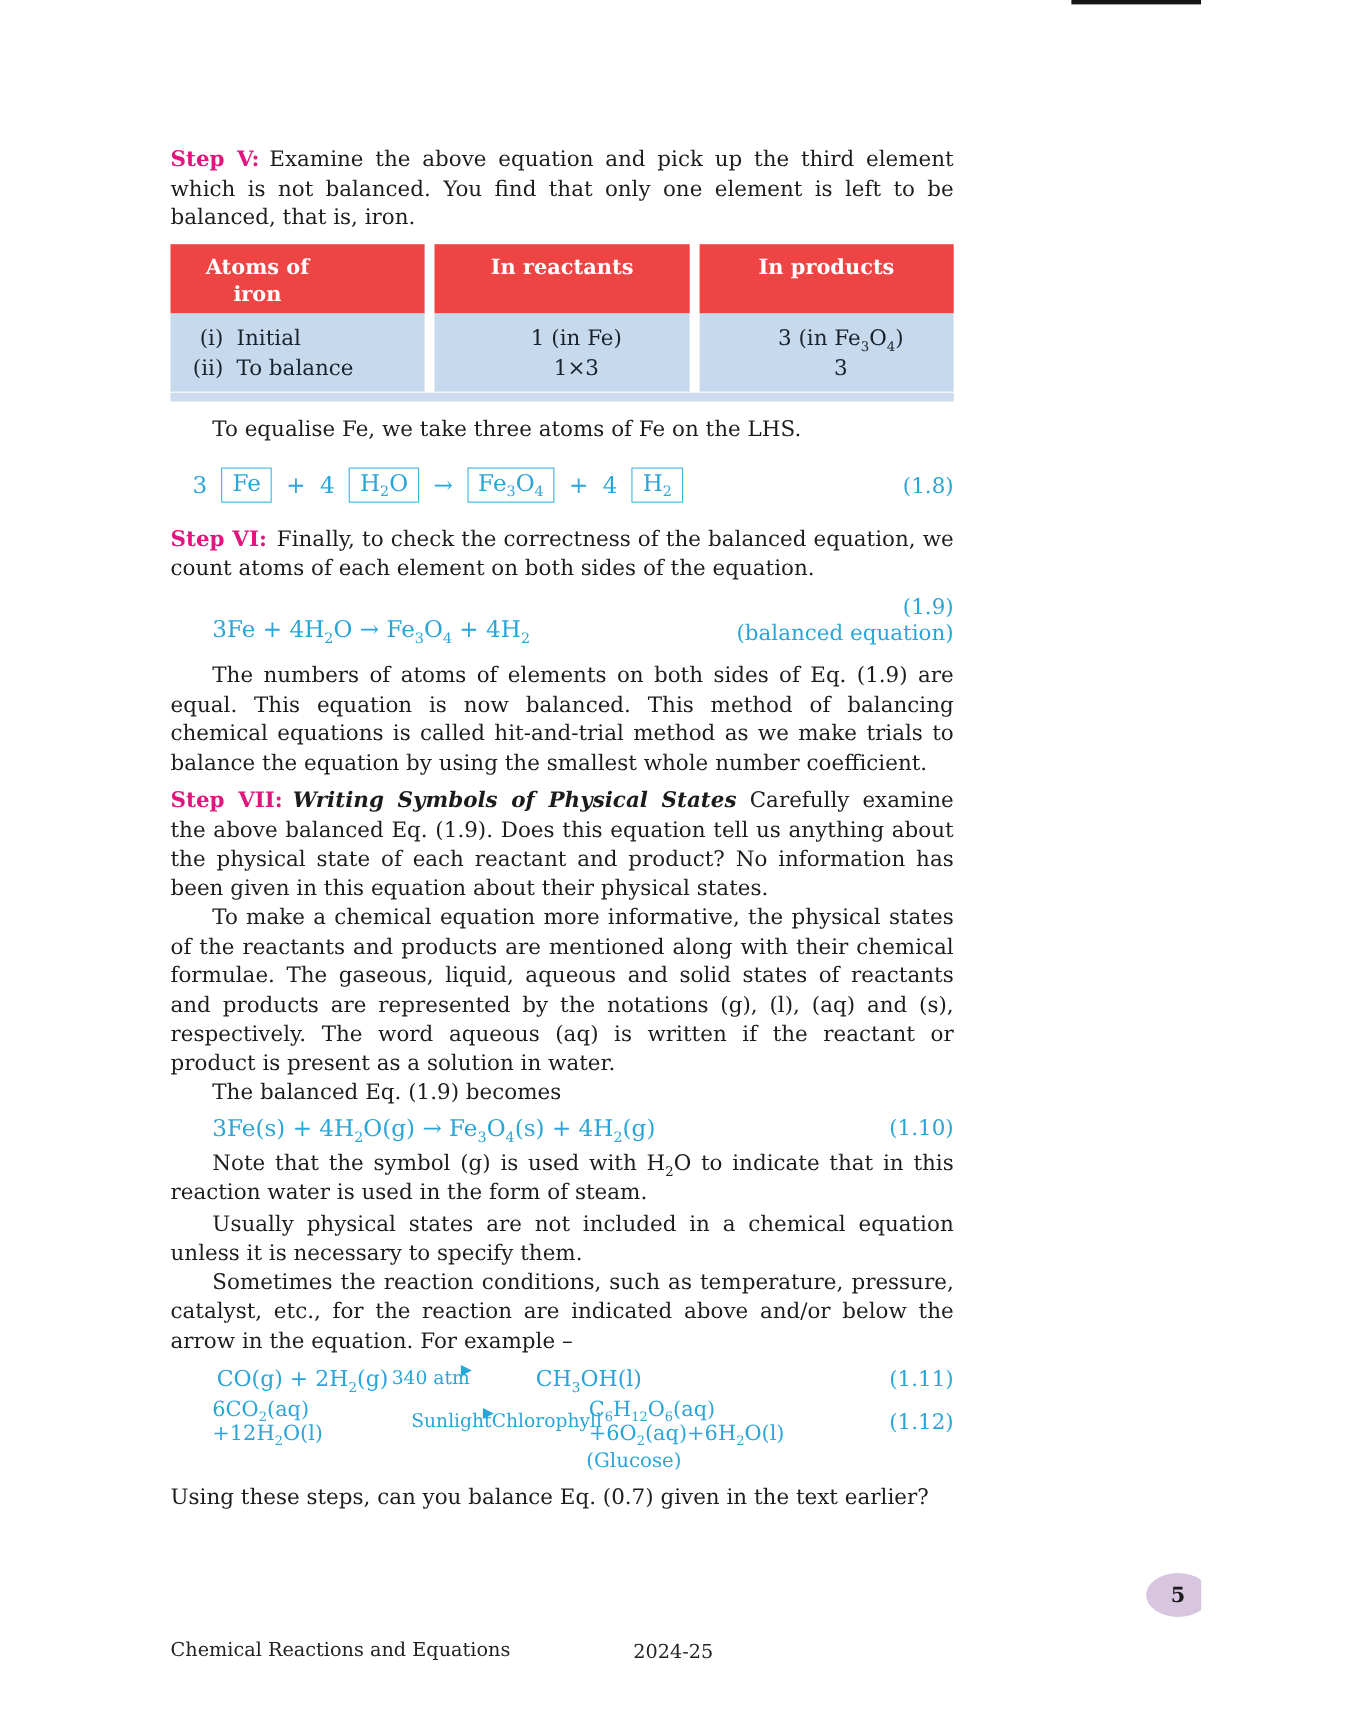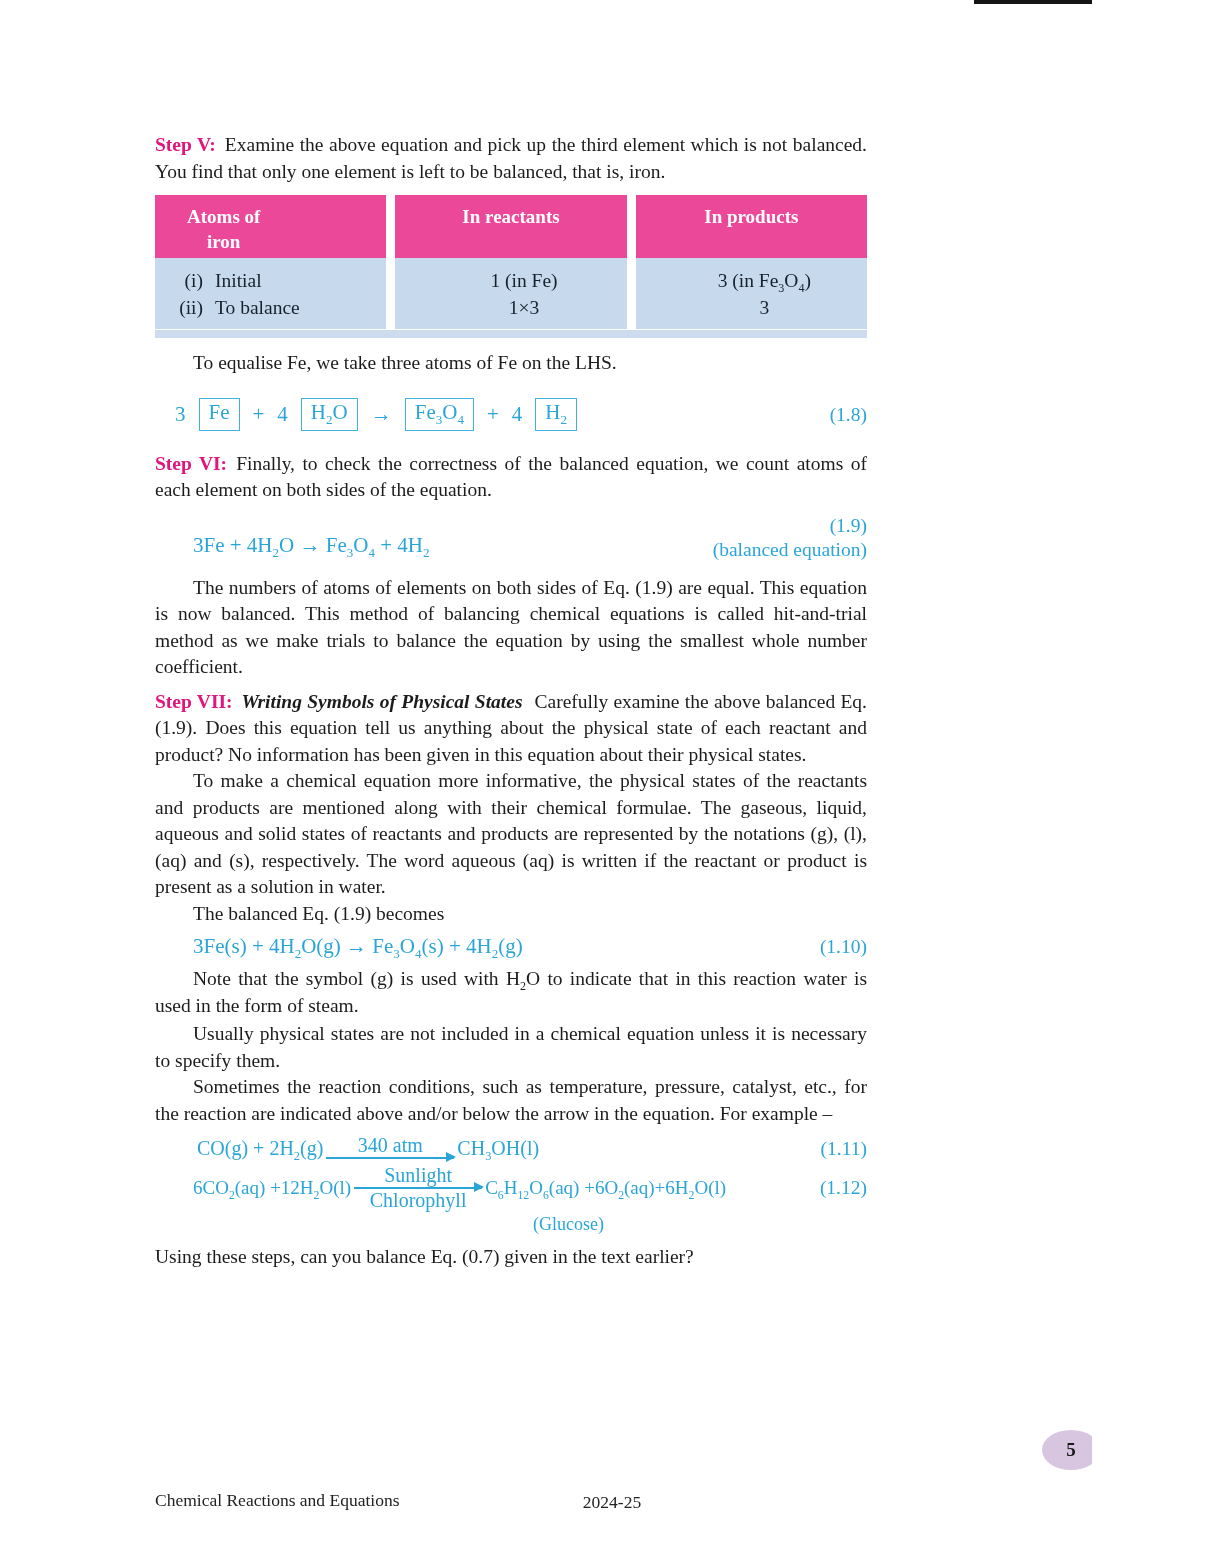--- a/index.html
+++ b/index.html
@@ -1,33 +1,33 @@
 <!DOCTYPE html>
 <html><head>
 <meta charset="utf-8">
 <style>
   * { margin:0; padding:0; box-sizing:border-box; }
   body { background:#ffffff; font-family:"DejaVu Serif", serif; }
   .page {
     position:relative; width:1092px; height:1568px; background:#ffffff;
-    color:#1c1c1c; overflow:hidden;font-family:Liberation Serif, serif;
+    color:#1c1c1c; overflow:hidden;
   }
   .edge-mark { position:absolute; top:0; right:0; width:118px; height:4px; background:#141414; }
   .content { position:absolute; left:155px; top:0; width:712px; padding-top:132px; }
 
   p.body { font-size:19.5px; line-height:26.5px; text-align:justify; }
   p.indent { text-indent:38px; }
   .steplabel { color:#e0157d; font-weight:bold; margin-right:9px; }
   .stepsub { font-weight:bold; font-style:italic; margin-right:12px; }
 
   
   .ctable { display:flex; gap:9px; margin-top:10px; }
   .ctable .col { flex:1; display:flex; flex-direction:column; }
   .ctable .hd {
-    background:#ec4899; color:#ffffff; font-weight:bold; font-size:19px;
+    background:#ef4444; color:#ffffff; font-weight:bold; font-size:19px;
     height:63px; padding-top:9px; line-height:25px;
   }
   .ctable .hd.center { text-align:center; }
   .ctable .hd.first { padding-left:32px; }
   .ctable .hd.first span { display:inline-block; text-align:center; white-space:pre-line; }
   .ctable .bd {
     background:#c7d9ec; color:#17222e; font-size:19.5px; line-height:27px;
     height:71px; padding-top:9px;
   }
   .ctable .bd.center { text-align:center;padding-left:26px; }
@@ -51,21 +51,21 @@
   .eq9 .labels { text-align:right; font-size:19.5px; line-height:24px; color:#2aa5d8; }
 
   .eq10 { margin-top:7px; }
   .eq10 .formula { font-size:21px; padding-left:38px; }
 
   .eq11 { margin-top:9px; }
   .eq11 .eqleft { font-size:20px; padding-left:42px; }
   .eq12 { margin-top:5px; }
   .eq12 .eqleft { font-size:19px; padding-left:38px; }
 
-  .rxnarrow { display:inline-flex; flex-direction:column; align-items:center; margin:0 3px; font-size:20px; line-height:19px; }
+  .rxnarrow { display:inline-flex; flex-direction:row; align-items:center; margin:0 3px; font-size:17px; line-height:19px; }
   .rxnarrow .shaft { position:relative; align-self:stretch; height:2px; background:#2aa5d8; margin:2px 0; }
   .rxnarrow .shaft::after {
     content:''; position:absolute; right:-2px; top:-5px;
     border-left:10px solid #2aa5d8; border-top:5px solid transparent; border-bottom:5px solid transparent;
   }
   .rxnarrow.one { min-width:128px; }
   .rxnarrow.two { min-width:128px; }
 
   .glucose { color:#2aa5d8; font-size:18px; margin-top:4px; margin-left:378px; }
 

